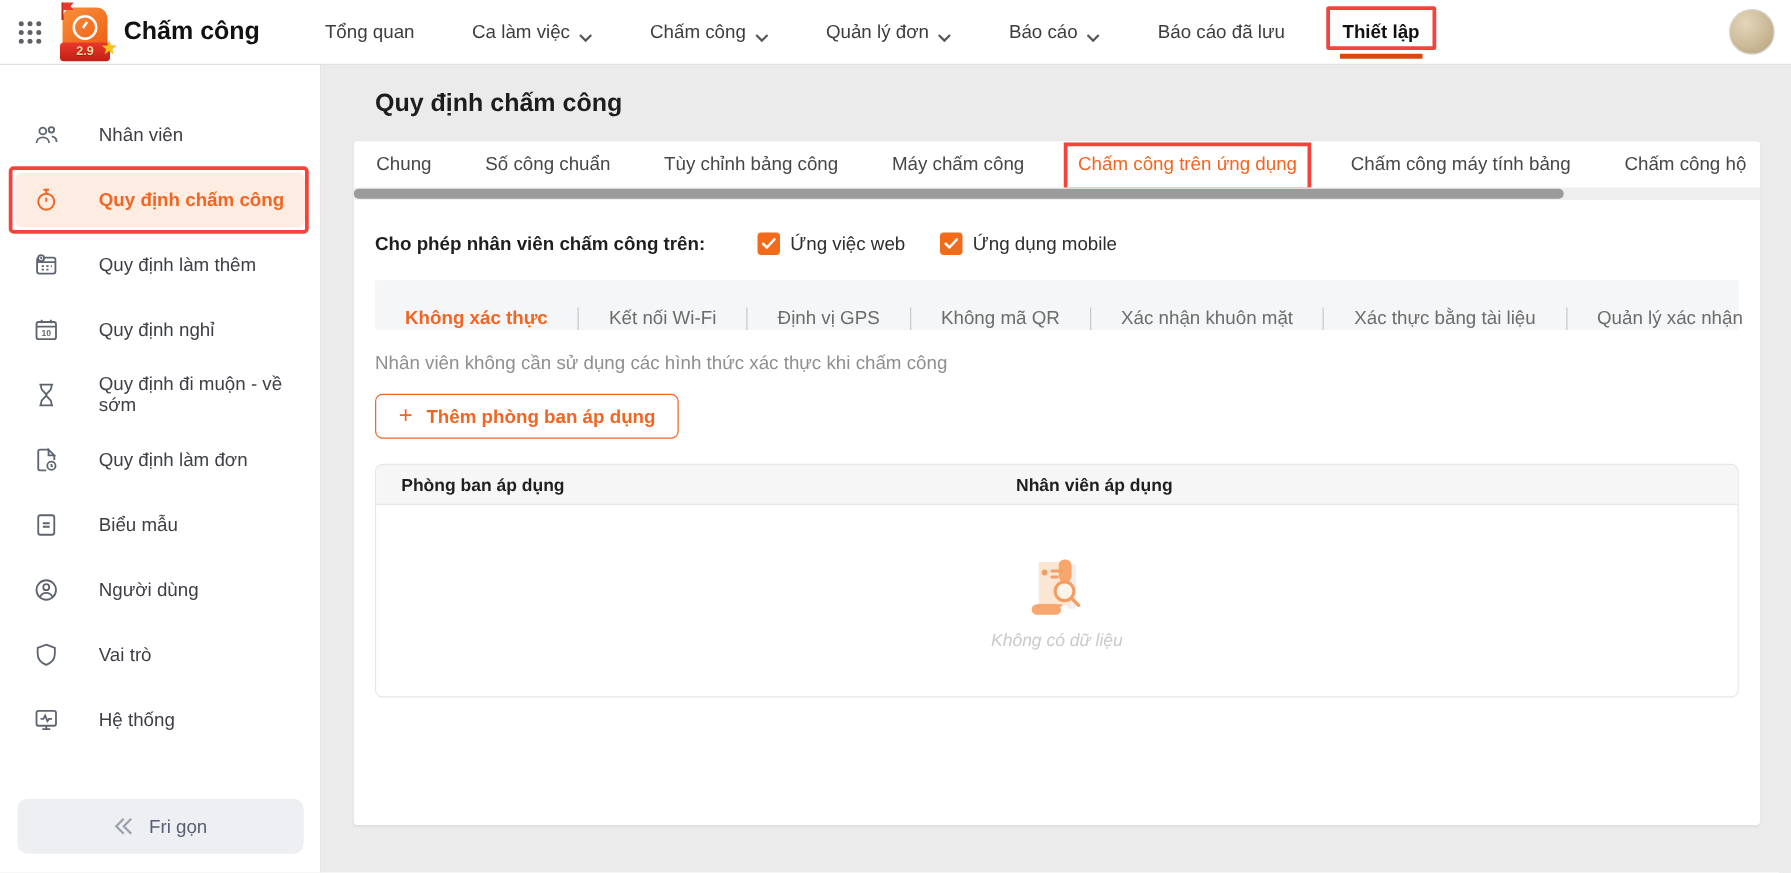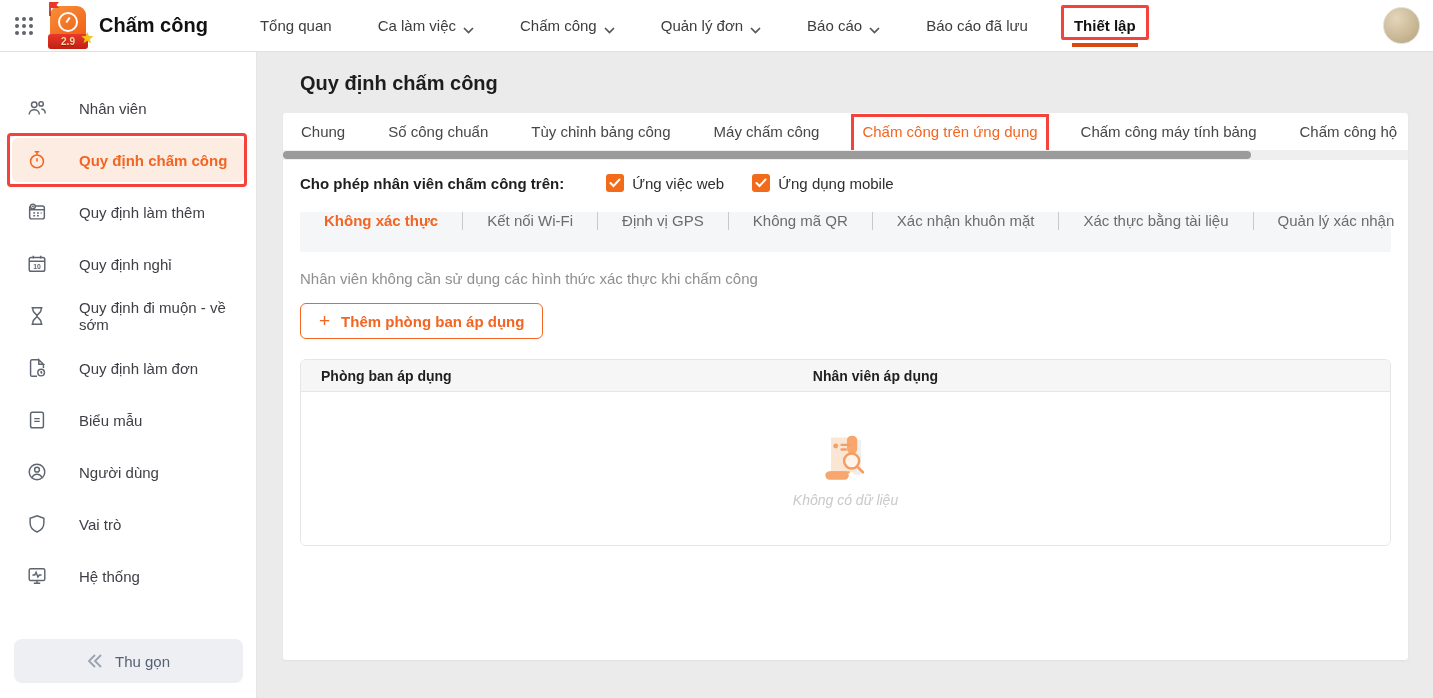--- a/index.html
+++ b/index.html
@@ -100,33 +100,33 @@
   }
   .tab { position:relative; font-size:15px; color:#474747; cursor:pointer; }
   .tab.active { color:#f26522; }
   .tab-anno {
     position:absolute; left:-11px; right:-11px; top:-9px; height:39px;
     border:3px solid #f4433a; pointer-events:none; z-index:20;
   }
   .hscroll { position:relative; height:10px; background:#efefef; cursor:pointer; }
   .hscroll-thumb { position:absolute; left:0; top:1px; height:8px; width:86%;
     background:#9b9b9b; border-radius:4px; }
-  .card-body { padding:8px 17px 0; }
+  .card-body { padding:20px 17px 0; }
   .perm-row { display:flex; align-items:center; height:30px; }
   .perm-label { font-size:15px; font-weight:bold; color:#1f1f1f; }
   .chk-group { display:flex; align-items:center; gap:28px; margin-left:42px; }
   .chk-item { display:flex; align-items:center; gap:8px; cursor:pointer; }
   .chk-box {
     width:18px; height:18px; border-radius:3px; background:#f26b1a;
     display:flex; align-items:center; justify-content:center;
   }
   .chk-label { font-size:15px; color:#2e2e2e; }
   .subtab-strip {
     margin-top:14px; height:40px; background:#f5f6f7; border-radius:2px;
-    display:flex; align-items:flex-start; padding:0 20px;
+    display:flex; align-items:flex-end; padding:0 20px;
   }
   .subtab {
     font-size:15px; color:#6c6c6c; padding:0 24px; line-height:18px;
     border-right:1px solid #c9c9c9; cursor:pointer; white-space:nowrap;
   }
   .subtab:first-child { padding-left:4px; }
   .subtab:last-child { border-right:none; }
   .subtab.active { color:#f26522; font-weight:bold; }
   .desc-text { margin-top:18px; font-size:15px; color:#8f8f8f; }
   .add-btn {
@@ -313,21 +313,21 @@
       <path d="M12 17v3M8.5 20h7"></path>
     </svg>
     <span>Hệ thống</span>
   </div>
 
   <button class="collapse-btn">
     <svg width="16" height="14" viewBox="0 0 16 14" fill="none" stroke="#9aa1af" stroke-width="1.8">
       <path d="M8 1L2 7l6 6"></path>
         <path d="M14 1L8 7l6 6"></path>
     </svg>
-    <span>Thu gọn</span>
+    <span>Fri gọn</span>
   </button>
 </aside>
 
 <main class="main">
   <h1 class="page-title">Quy định chấm công</h1>
 
   <section class="content-card">
 
     <div class="tabs-row">
       <span class="tab">Chung</span>

